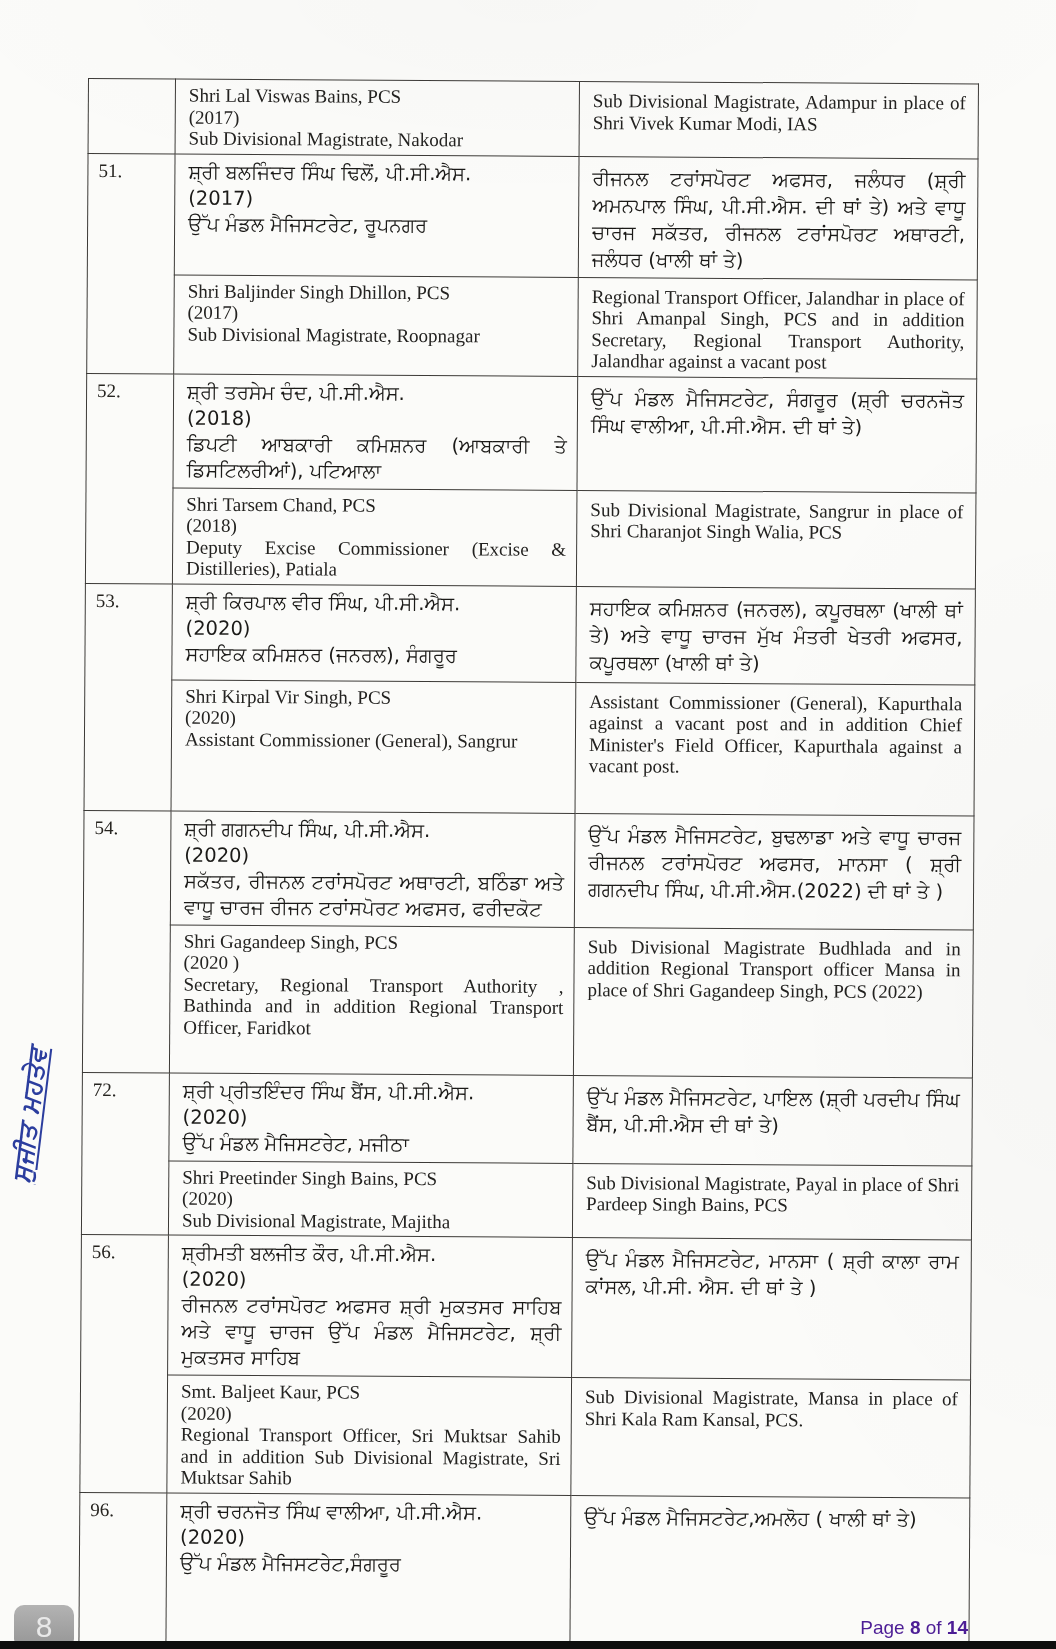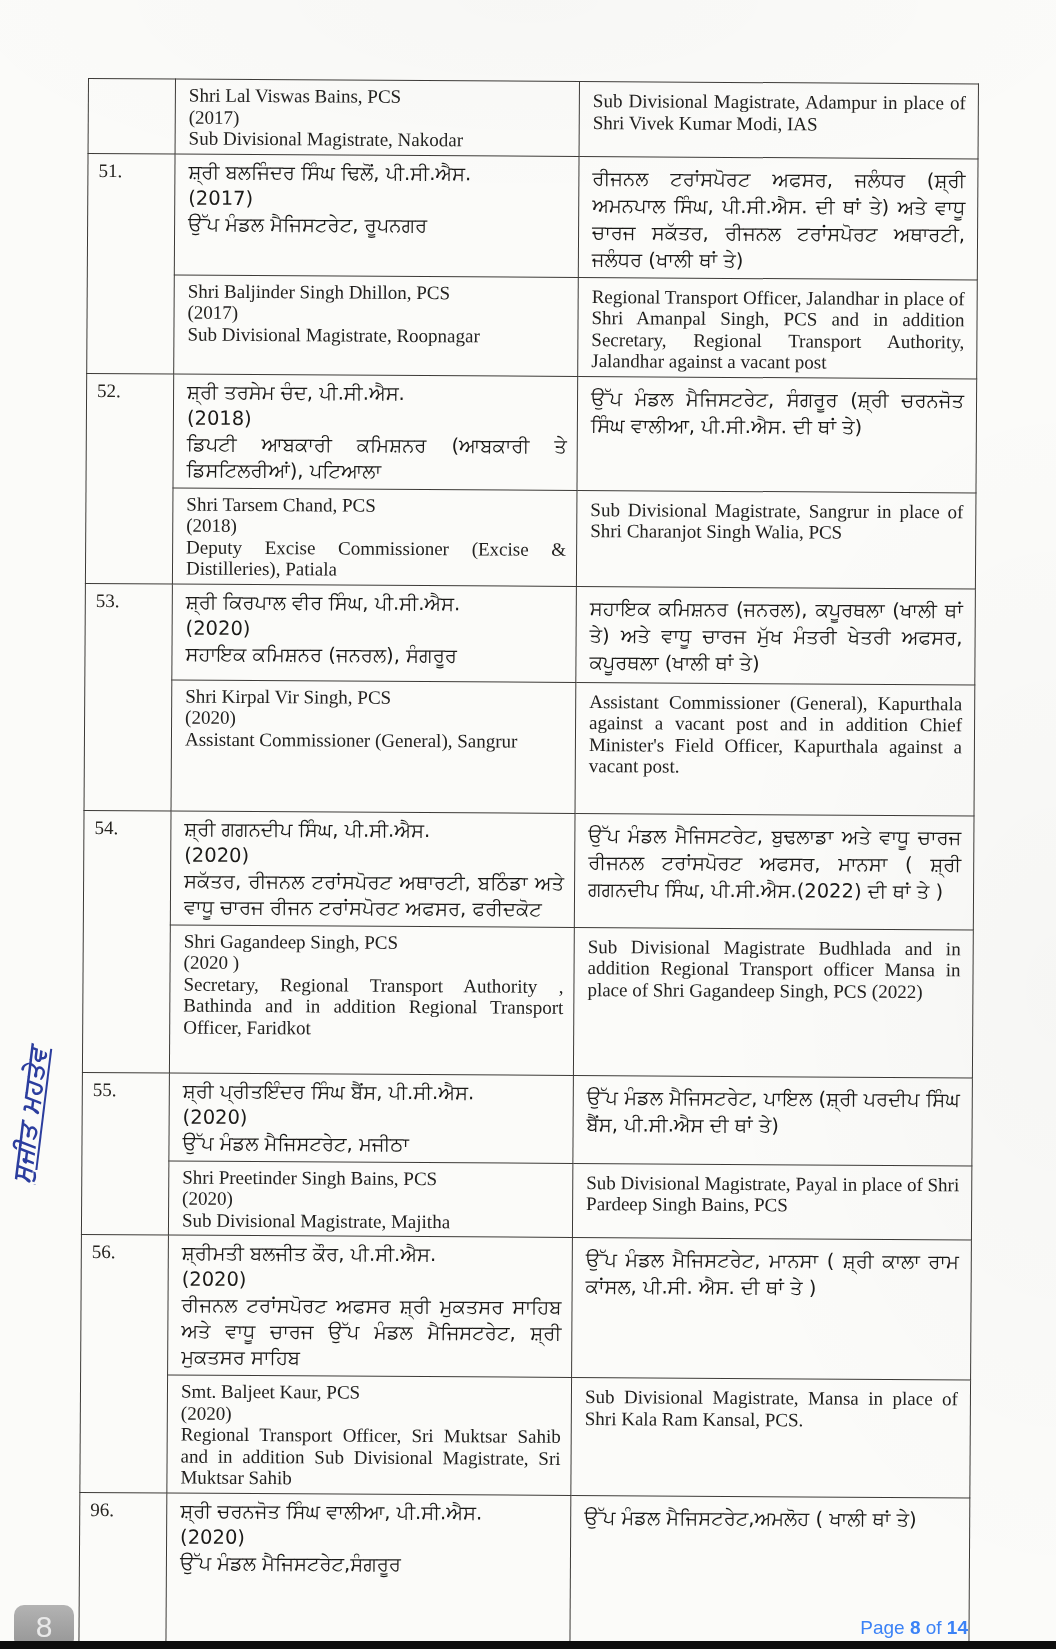--- a/index.html
+++ b/index.html
@@ -69,21 +69,21 @@
     position:absolute;left:14px;top:1605px;width:60px;height:44px;
     background:linear-gradient(#b3b3b3,#949494);
     border-radius:10px;
     display:flex;align-items:center;justify-content:center;
     font-family:"Liberation Sans", sans-serif;
     font-size:30px;color:#e9e9e9;
   }
   .footer-page{
     position:absolute;right:88px;top:1617px;
     font-family:"Liberation Sans", sans-serif;
-    font-size:19px;color:#3b82f6;
+    font-size:19px;color:#4c1d95;
   }
   .footer-page b{font-weight:bold;}
   .bottom-bar{
     position:absolute;left:0;right:0;top:1641px;height:8px;background:#0e0e0e;
   }
 </style>
 </head>
 <body>
 
 <div class="page">
@@ -169,21 +169,21 @@
           </tr>
           <tr style="height: 148px;">
             <td class="officer en">
               <div class="line">Shri Gagandeep Singh, PCS</div>
               <div class="line">(2020 )</div>
               <div class="line">Secretary, Regional Transport Authority , Bathinda and in addition Regional Transport Officer, Faridkot</div>
             </td>
             <td class="posting en">Sub Divisional Magistrate Budhlada and in addition Regional Transport officer Mansa in place of  Shri Gagandeep Singh, PCS (2022)</td>
           </tr>
           <tr style="height: 86px;">
-            <td class="serial" rowspan="2">55.</td>
+            <td class="serial" rowspan="2">72.</td>
             <td class="officer pa">
               <div class="line">ਸ਼੍ਰੀ ਪ੍ਰੀਤਇੰਦਰ ਸਿੰਘ ਬੈਂਸ, ਪੀ.ਸੀ.ਐਸ.</div>
               <div class="line">(2020)</div>
               <div class="line">ਉੱਪ ਮੰਡਲ ਮੈਜਿਸਟਰੇਟ, ਮਜੀਠਾ</div>
             </td>
             <td class="posting pa">ਉੱਪ ਮੰਡਲ ਮੈਜਿਸਟਰੇਟ, ਪਾਇਲ (ਸ਼੍ਰੀ ਪਰਦੀਪ ਸਿੰਘ ਬੈਂਸ, ਪੀ.ਸੀ.ਐਸ ਦੀ ਥਾਂ ਤੇ)</td>
           </tr>
           <tr style="height: 65px;">
             <td class="officer en">
               <div class="line">Shri Preetinder Singh Bains, PCS</div>

